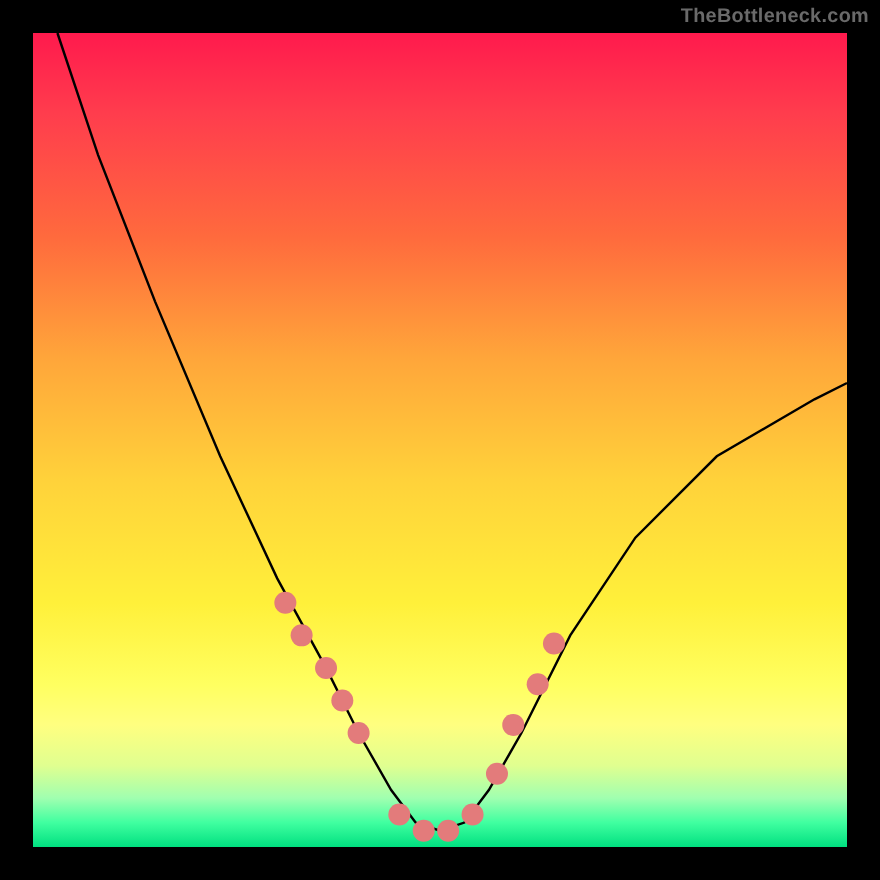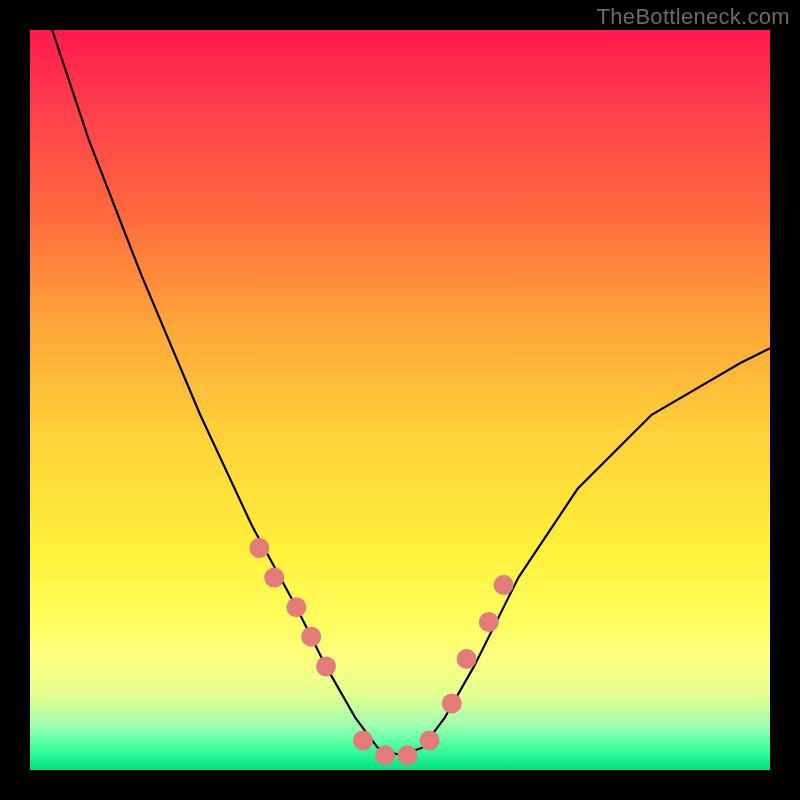--- a/index.html
+++ b/index.html
@@ -29,22 +29,22 @@
       #e0ff90 90%,
       #a0ffb0 94%,
       #40ffa0 97%,
       #00e080 100%);
   }
   .watermark {
     position: absolute;
     top: 4px;
     right: 10px;
     color: #6a6a6a;
-    font-size: 22px;
-    font-weight: 400;
+    font-size: 18px;
+    font-weight: 700;
     letter-spacing: 0.3px;
   }
   svg.curve {
     position: absolute;
     top: 30px;
     left: 30px;
     width: 740px;
     height: 740px;
     overflow: visible;
   }

